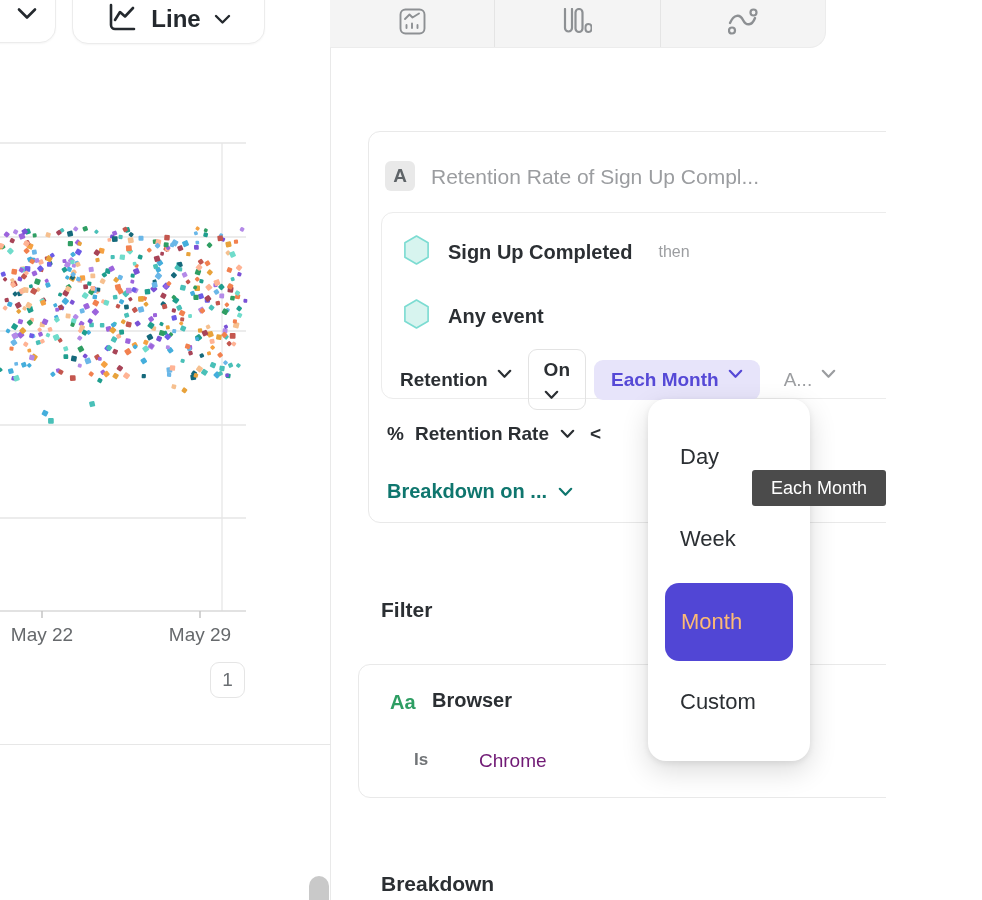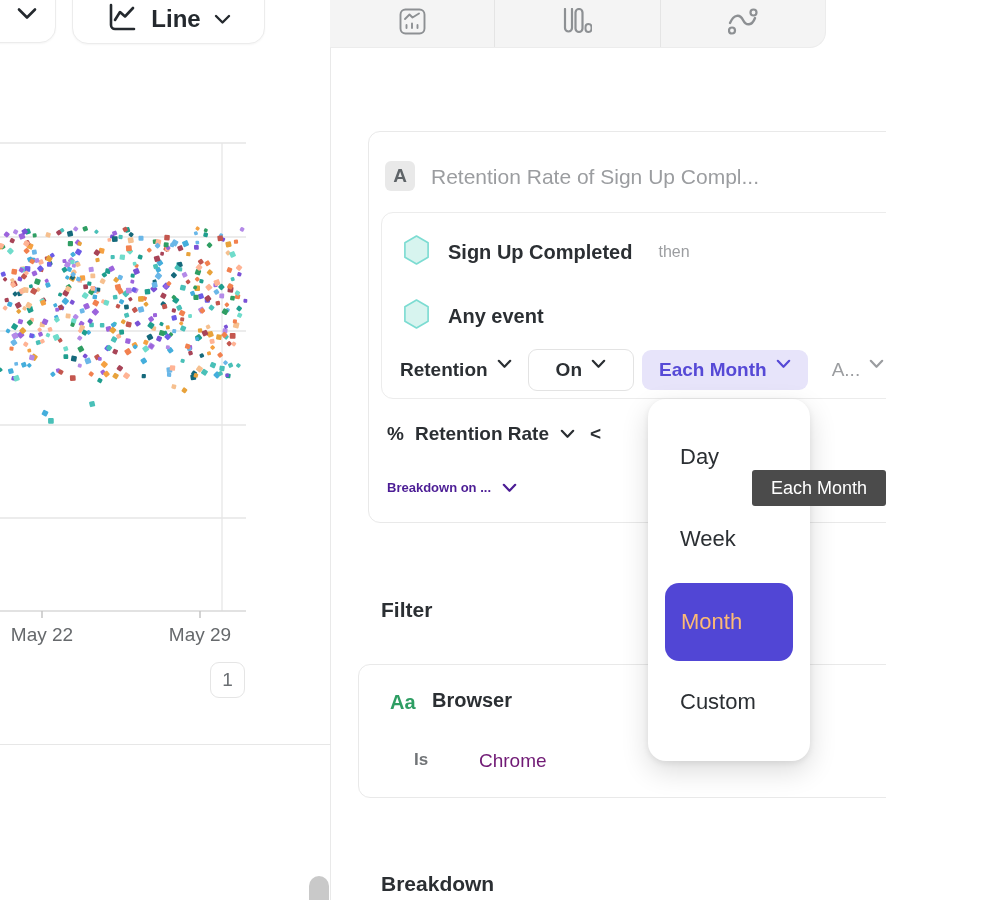--- a/index.html
+++ b/index.html
@@ -35,27 +35,27 @@
   #query-title { position:absolute; left:62px; top:33px; font-size:21px; color:#9b9da0; white-space:nowrap; }
   #event-card { position:absolute; left:12px; top:80px; width:566px; height:187px; border:1px solid #ececec; border-radius:12px; }
   .event-row { position:absolute; left:20px; display:flex; align-items:center; gap:17px; cursor:pointer; }
   .event-row .ev-label { font-size:20px; font-weight:600; color:#2b2f33; }
   .event-row .ev-suffix { font-size:16px; color:#9b9da0; margin-left:9px; }
   #event-row-0 { top:21px; } #event-row-1 { top:85px; }
 
   #controls-row { position:absolute; left:10px; top:136px; display:flex; align-items:center; gap:8px; }
   .ctl { display:flex; gap:9px; font-size:19px; font-weight:600; color:#2b2f33; cursor:pointer; border-radius:9px; }
   #ctl-retention { padding:9px 8px; }
-  #ctl-on { border:1px solid #e3e3e3; padding:9px 27px; }
+  #ctl-on { border:1px solid #e3e3e3; padding:9px 15px;flex-direction:column; }
   #ctl-interval { background:#e7e4fa; color:#5649d6; padding:9px 17px; }
   #ctl-trunc { color:#9b9da0; font-weight:400; margin-left:12px; padding:9px 4px; }
 
   #measure-row { position:absolute; left:18px; top:291px; display:flex; align-items:center; gap:11px; font-size:19px; font-weight:600; color:#2b2f33; cursor:pointer; }
   #measure-row .trail { margin-left:4px; font-weight:600; }
-  #breakdown-on-row { position:absolute; left:18px; top:348px; display:flex; align-items:center; gap:11px; font-size:13px; font-weight:600; color:#4c1d95; cursor:pointer;text-align:center; }
+  #breakdown-on-row { position:absolute; left:18px; top:348px; display:flex; align-items:center; gap:11px; font-size:20px; font-weight:600; color:#0f766e; cursor:pointer;text-align:center; }
 
   
   #interval-dropdown { position:absolute; left:317px; top:399px; width:162px; height:362px; background:#fff; border-radius:18px; box-shadow:0 2px 6px rgba(0,0,0,0.08), 0 10px 28px rgba(0,0,0,0.14); z-index:5; }
   .dd-item { position:absolute; left:32px; font-size:22px; font-weight:500; color:#2b2f33; cursor:pointer; }
   #dd-item-0 { top:45px; } #dd-item-1 { top:127px; } #dd-item-3 { top:290px; }
   #dd-item-2 { left:17px; top:184px; width:128px; height:78px; background:#5146d5; border-radius:14px; display:flex; align-items:center; padding-left:16px; color:#fdba74; }
   #hover-tooltip { position:absolute; left:421px; top:470px; height:36px; background:#4b4b4b; color:#fff; font-size:18px; display:flex; align-items:center; padding:0 19px; border-radius:3px; z-index:6; white-space:nowrap; }
 
   
   .section-title { position:absolute; left:50px; font-size:21px; font-weight:700; color:#2b2f33; }

